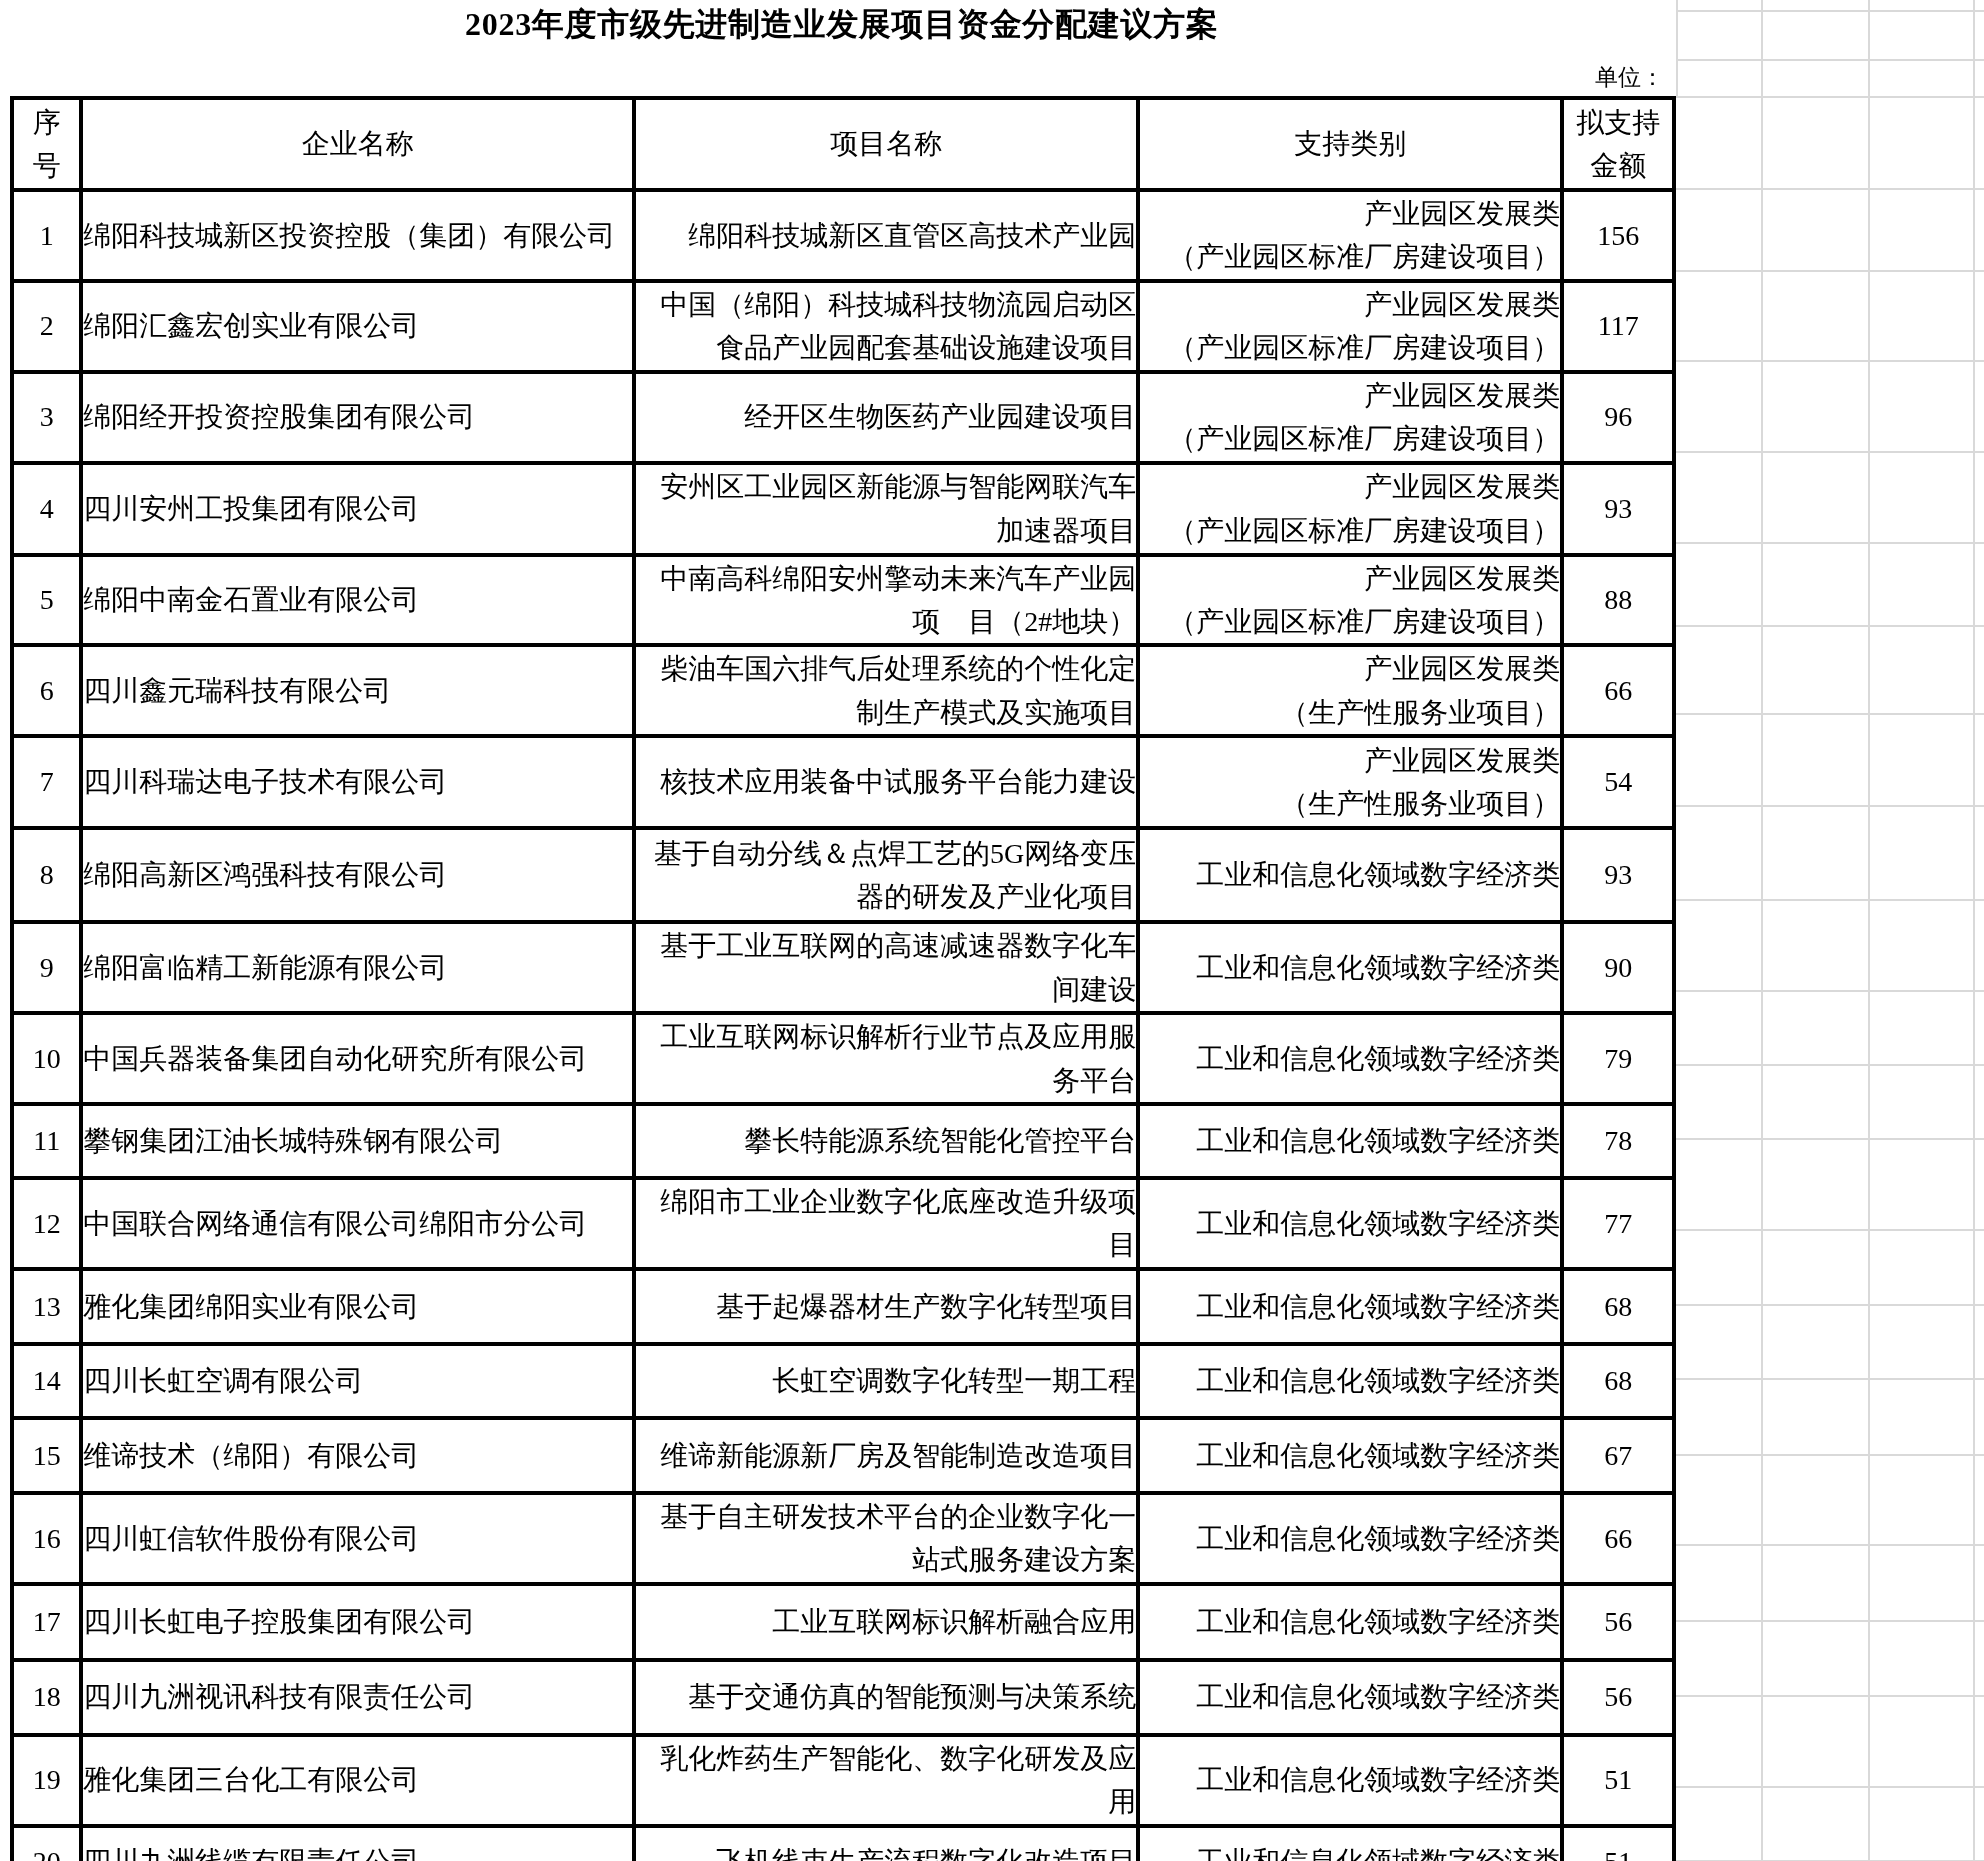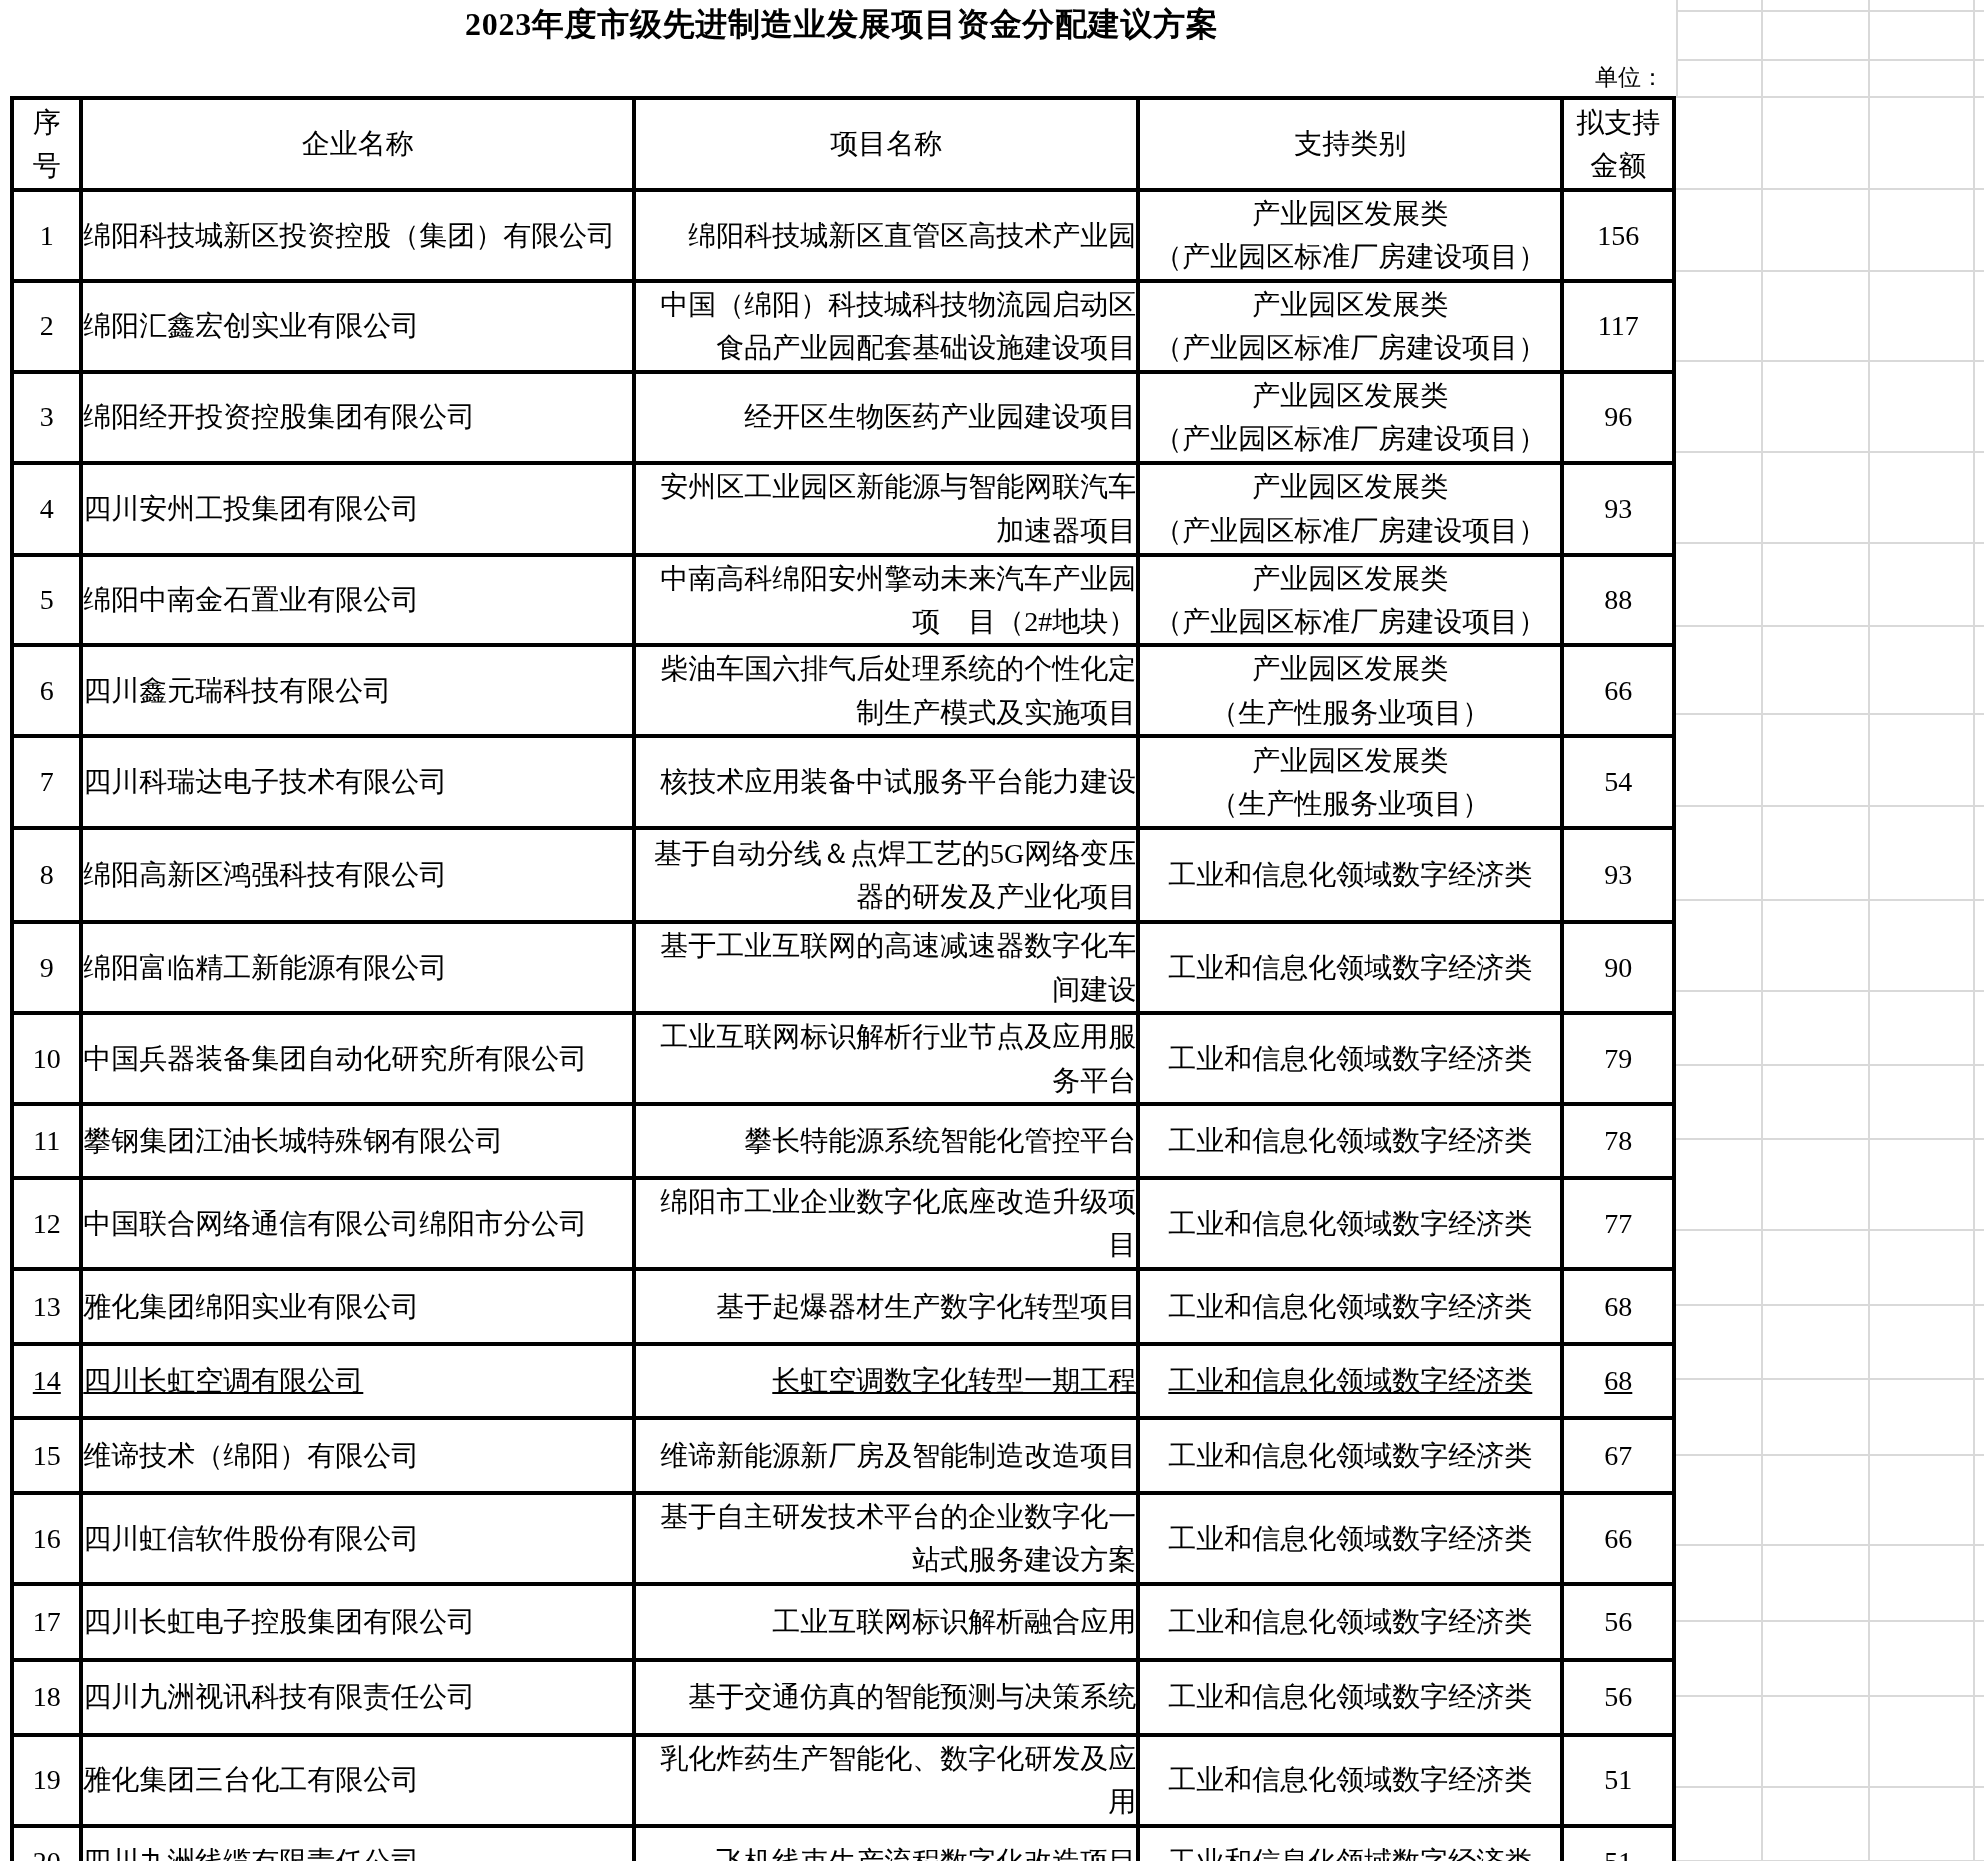--- a/index.html
+++ b/index.html
@@ -57,38 +57,38 @@
   table.main th{
     font-weight:normal;
     text-align:center;
     word-break:break-all;
     padding:0 5.9px;
   }
   thead tr{height:92px;}
   td.cell-no{text-align:center;}
   td.cell-company{text-align:left;padding:2.9px 10.3px 2.9px 8.8px;word-break:break-all;}
   td.cell-project{text-align:right;padding:2.9px 20.5px 2.9px 8.8px;word-break:break-all;}
-  td.cell-category{text-align:center;padding:2.9px 8.8px 2.9px 8.8px;word-break:break-all;white-space:pre-line;}
+  td.cell-category{text-align:right;padding:2.9px 8.8px 2.9px 8.8px;word-break:break-all;white-space:pre-line;}
   td.cell-amount{text-align:center;}
 
   
   tbody tr:nth-child(1){height:82px;}
   tbody tr:nth-child(2){height:89px;}
   tbody tr:nth-child(3){height:91px;}
   tbody tr:nth-child(4){height:92px;}
   tbody tr:nth-child(5){height:82px;}
   tbody tr:nth-child(6){height:89px;}
   tbody tr:nth-child(7){height:92px;}
   tbody tr:nth-child(8){height:94px;}
   tbody tr:nth-child(9){height:91px;}
   tbody tr:nth-child(10){height:75px;}
   tbody tr:nth-child(11){height:74px;}
   tbody tr:nth-child(12){height:91px;}
   tbody tr:nth-child(13){height:75px;}
-  tbody tr:nth-child(14){height:74px;text-decoration:underline;}
+  tbody tr:nth-child(14){height:74px;}
   tbody tr:nth-child(15){height:75px;}
   tbody tr:nth-child(16){height:90px;}
   tbody tr:nth-child(17){height:76px;}
   tbody tr:nth-child(18){height:75px;}
   tbody tr:nth-child(19){height:91px;}
   tbody tr:nth-child(20){height:73px;}
 </style>
 </head>
 <body>
 

